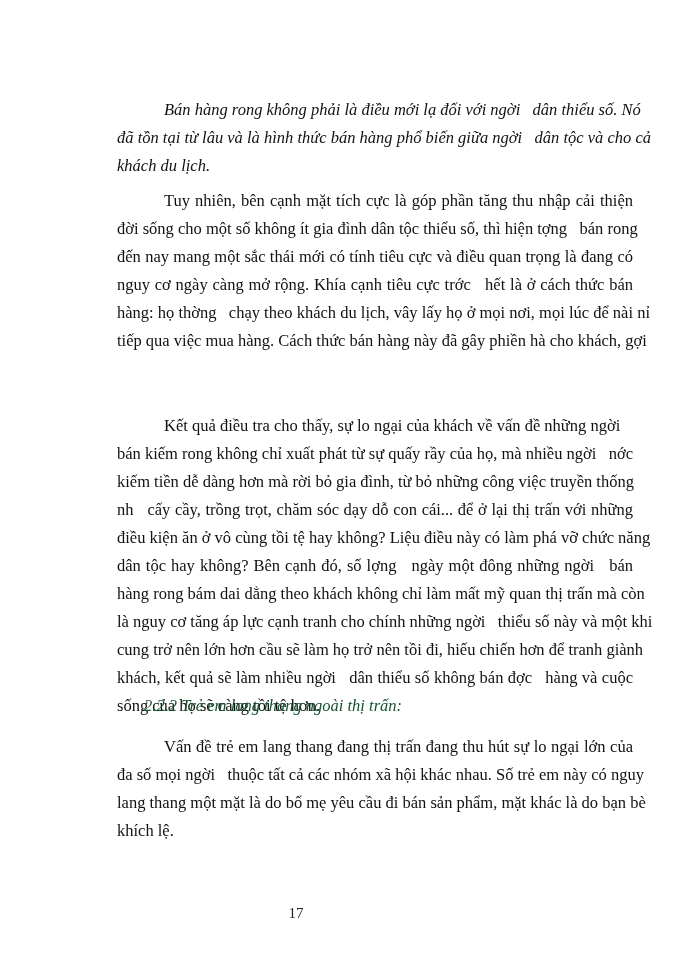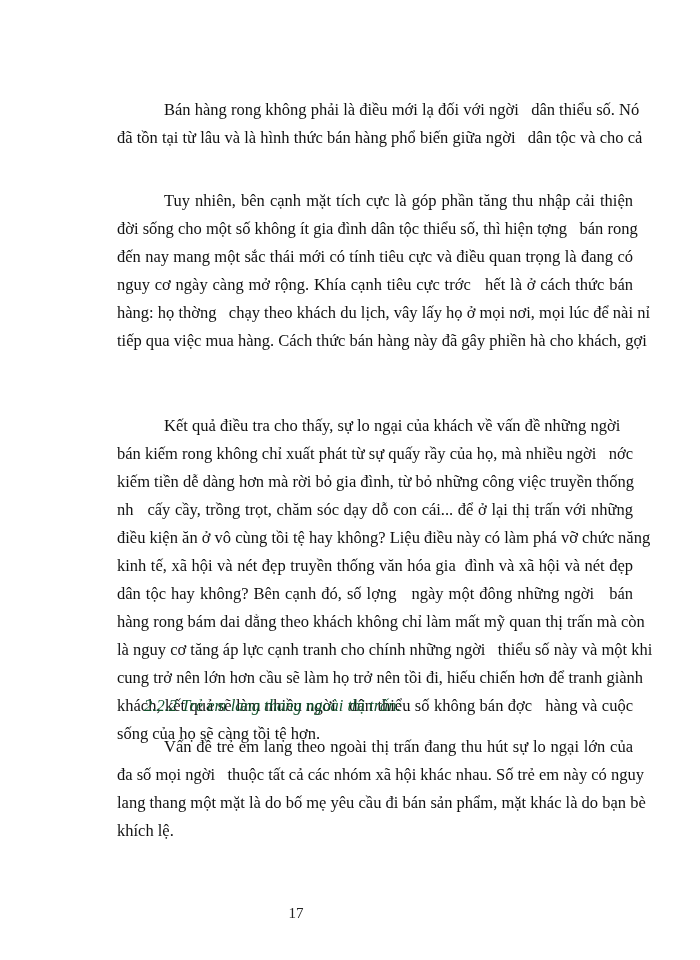--- a/index.html
+++ b/index.html
@@ -23,53 +23,53 @@
   .page-number {
     position: absolute; left: 0; width: 592px; top: 905px; text-align: center;
     font-family: "Liberation Serif", serif; font-size: 15px; color: #222;
   }
 </style>
 </head>
 <body>
 
 <div class="page">
 
-  <div class="text-block" style="top:96px;">
+  <div class="text-block" style="top:96px;font-style:italic;">
     <div class="line indent">Bán hàng rong không phải là điều mới lạ đối với ngời   dân thiểu số. Nó</div>
     <div class="line">đã tồn tại từ lâu và là hình thức bán hàng phổ biến giữa ngời   dân tộc và cho cả</div>
+    <div class="line last">khách du lịch.</div>
   </div>
 
   <div class="text-block" style="top:187px;">
     <div class="line indent">Tuy nhiên, bên cạnh mặt tích cực là góp phần tăng thu nhập cải thiện</div>
     <div class="line">đời sống cho một số không ít gia đình dân tộc thiểu số, thì hiện tợng   bán rong</div>
     <div class="line">đến nay mang một sắc thái mới có tính tiêu cực và điều quan trọng là đang có</div>
     <div class="line">nguy cơ ngày càng mở rộng. Khía cạnh tiêu cực trớc   hết là ở cách thức bán</div>
     <div class="line">hàng: họ thờng   chạy theo khách du lịch, vây lấy họ ở mọi nơi, mọi lúc để nài nỉ</div>
     <div class="line">tiếp qua việc mua hàng. Cách thức bán hàng này đã gây phiền hà cho khách, gợi</div>
   </div>
 
   <div class="text-block" style="top:412px;">
     <div class="line indent last">Kết quả điều tra cho thấy, sự lo ngại của khách về vấn đề những ngời</div>
     <div class="line">bán kiếm rong không chỉ xuất phát từ sự quấy rầy của họ, mà nhiều ngời   nớc</div>
     <div class="line">kiếm tiền dễ dàng hơn mà rời bỏ gia đình, từ bỏ những công việc truyền thống</div>
     <div class="line">nh   cấy cầy, trồng trọt, chăm sóc dạy dỗ con cái... để ở lại thị trấn với những</div>
     <div class="line">điều kiện ăn ở vô cùng tồi tệ hay không? Liệu điều này có làm phá vỡ chức năng</div>
-    <div class="line">kinh tế, xã hội và nét đẹp truyền thống văn hóa gia  đình và xã hội và nét đẹp</div>
     <div class="line">dân tộc hay không? Bên cạnh đó, số lợng   ngày một đông những ngời   bán</div>
     <div class="line">hàng rong bám dai dẳng theo khách không chỉ làm mất mỹ quan thị trấn mà còn</div>
     <div class="line">là nguy cơ tăng áp lực cạnh tranh cho chính những ngời   thiểu số này và một khi</div>
     <div class="line">cung trở nên lớn hơn cầu sẽ làm họ trở nên tồi đi, hiếu chiến hơn để tranh giành</div>
     <div class="line">khách, kết quả sẽ làm nhiều ngời   dân thiểu số không bán đợc   hàng và cuộc</div>
     <div class="line last">sống của họ sẽ càng tồi tệ hơn.</div>
   </div>
 
   <div class="heading">2.2.2 Trẻ em lang thang ngoài thị trấn:</div>
 
   <div class="text-block" style="top:733px;">
-    <div class="line indent">Vấn đề trẻ em lang theo ngoài thị trấn đang thu hút sự lo ngại lớn của</div>
+    <div class="line indent">Vấn đề trẻ em lang thang đang thị trấn đang thu hút sự lo ngại lớn của</div>
     <div class="line">đa số mọi ngời   thuộc tất cả các nhóm xã hội khác nhau. Số trẻ em này có nguy</div>
     <div class="line">lang thang một mặt là do bố mẹ yêu cầu đi bán sản phẩm, mặt khác là do bạn bè</div>
     <div class="line last">khích lệ.</div>
   </div>
 
   <div class="page-number">17</div>
 
 </div>
 
 </body></html>

